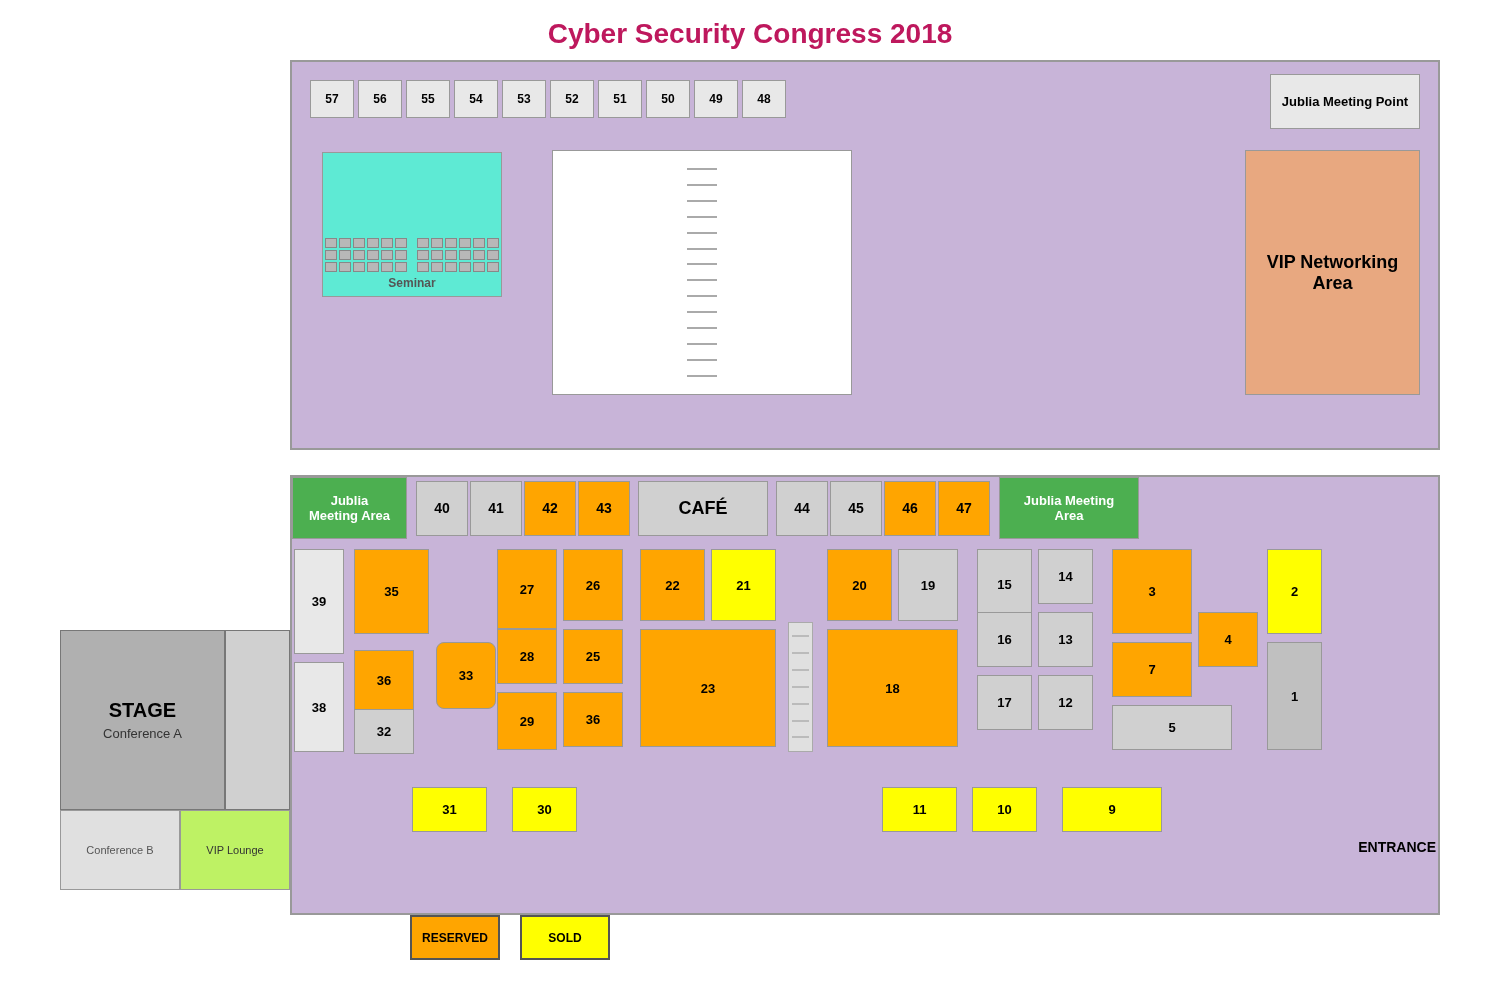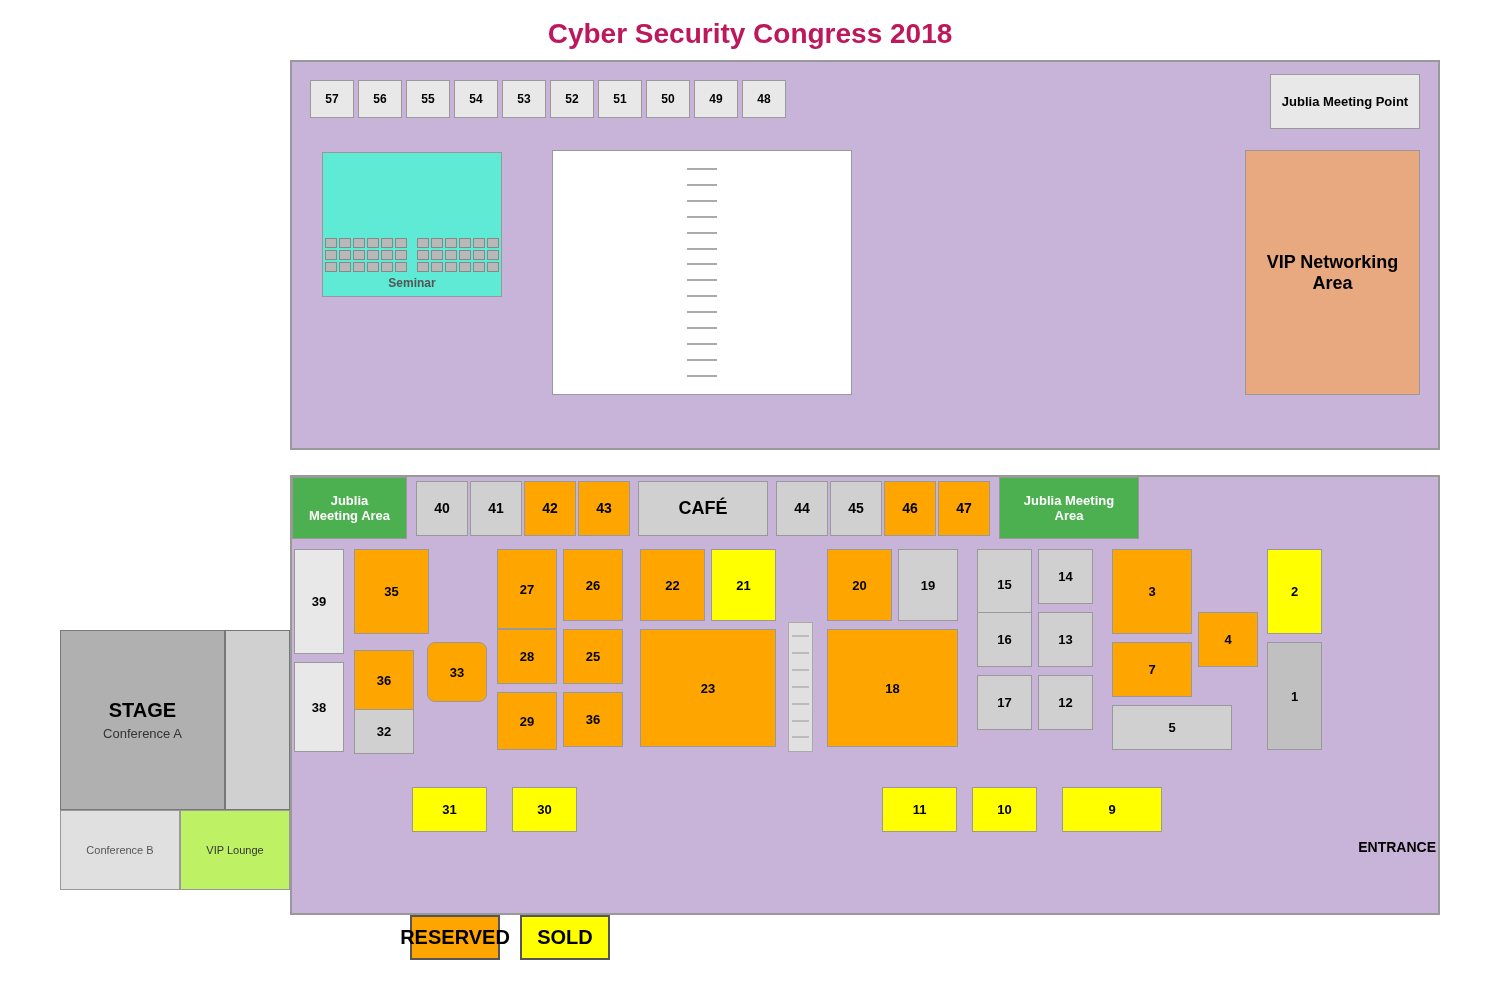--- a/index.html
+++ b/index.html
@@ -309,21 +309,21 @@
       display: flex;
       align-items: center;
       gap: 8px;
     }
     .legend-box {
       width: 90px;
       height: 45px;
       display: flex;
       align-items: center;
       justify-content: center;
-      font-size: 20px;
+      font-size: 12px;
       font-weight: bold;
       border: 2px solid #555;
     }
     .legend-box.orange { background: #ffa500; }
     .legend-box.yellow { background: #ffff00; }
     .booth-rect {
       position: absolute;
       display: flex;
       align-items: center;
       justify-content: center;
@@ -466,21 +466,21 @@
       <div style="width:8px;"></div>
       <div class="jublia-meeting-area-right">Jublia Meeting<br>Area</div>
     </div>
 
     <div class="booth-rect white" style="position:absolute;left:2px;top:72px;width:50px;height:105px;">39</div>
 
     <div class="booth-rect white" style="position:absolute;left:2px;top:185px;width:50px;height:90px;">38</div>
 
     <div class="booth-rect orange" style="position:absolute;left:62px;top:72px;width:75px;height:85px;">35</div>
     <div class="booth-rect orange" style="position:absolute;left:62px;top:165px;width:60px;height:60px;margin-top:8px;">36</div>
-    <div class="booth-rect orange" style="position:absolute;left:135px;top:165px;width:60px;height:60px;border-radius:8px;">33</div>
+    <div class="booth-rect orange" style="position:absolute;left:144px;top:165px;width:60px;height:67px;border-radius:8px;">33</div>
     <div class="booth-rect grey" style="position:absolute;left:62px;top:232px;width:60px;height:45px;">32</div>
 
     <div class="booth-rect orange" style="position:absolute;left:205px;top:72px;width:60px;height:80px;">27</div>
     <div class="booth-rect orange" style="position:absolute;left:271px;top:72px;width:60px;height:72px;">26</div>
     <div class="booth-rect orange" style="position:absolute;left:205px;top:152px;width:60px;height:55px;">28</div>
     <div class="booth-rect orange" style="position:absolute;left:271px;top:152px;width:60px;height:55px;">25</div>
     <div class="booth-rect orange" style="position:absolute;left:205px;top:215px;width:60px;height:58px;">29</div>
     <div class="booth-rect orange" style="position:absolute;left:271px;top:215px;width:60px;height:55px;">36</div>
 
     <div class="booth-rect orange" style="position:absolute;left:348px;top:72px;width:65px;height:72px;">22</div>

